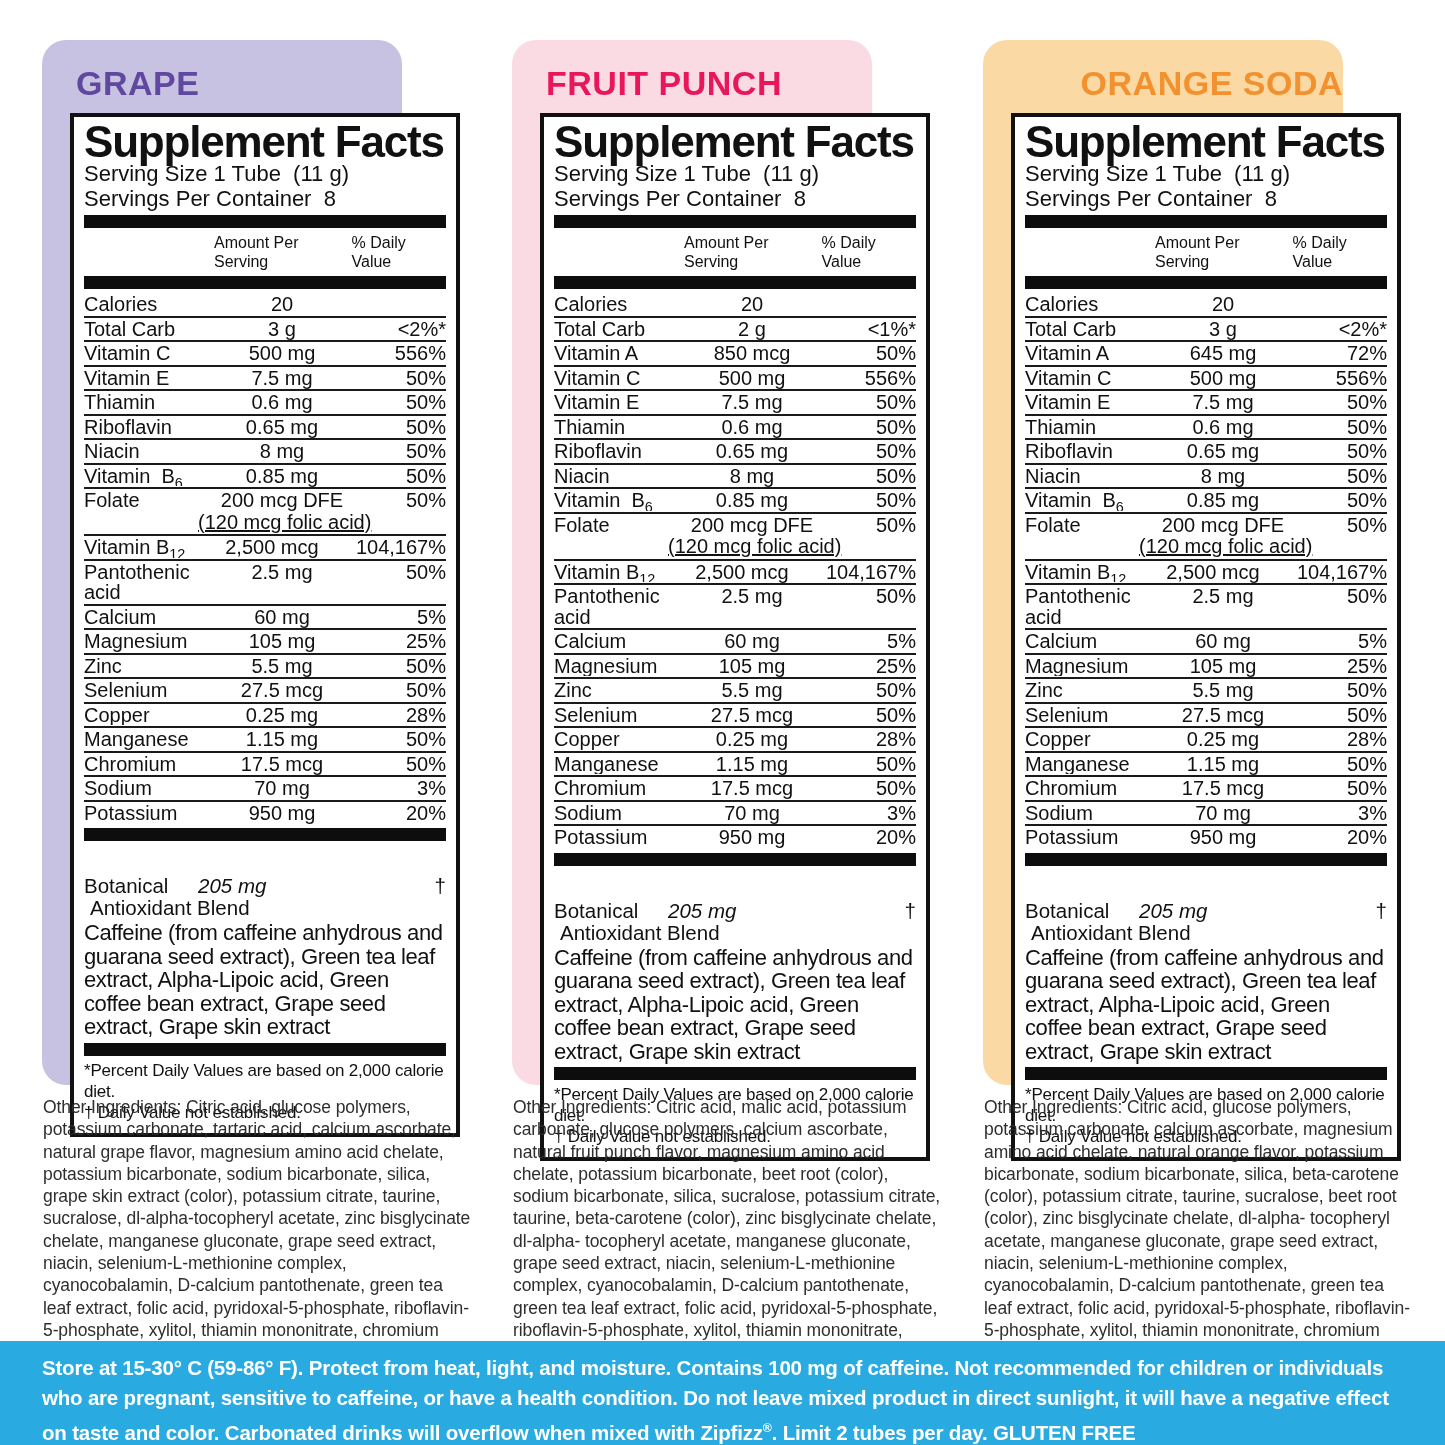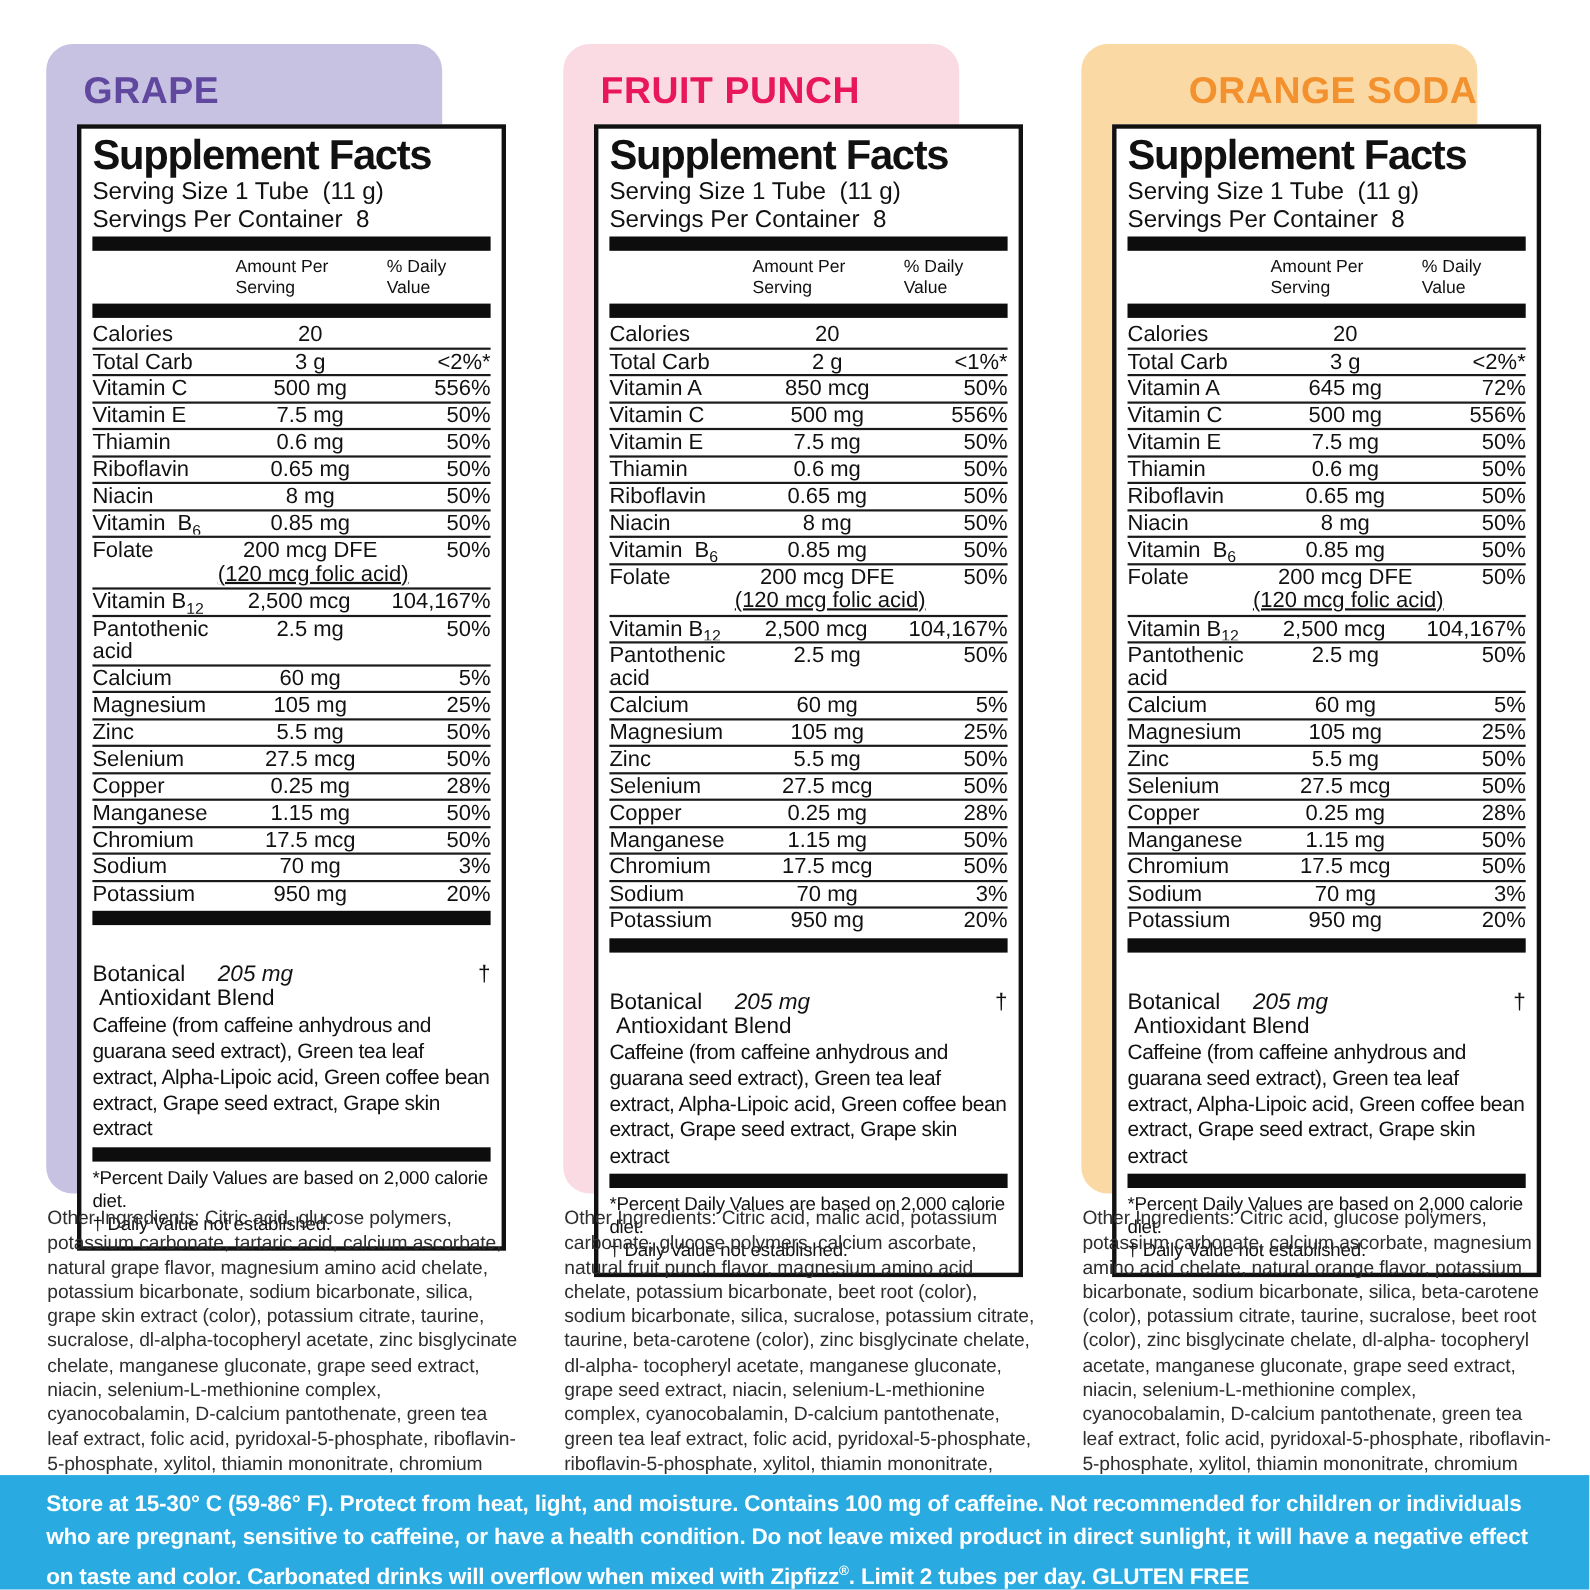--- a/index.html
+++ b/index.html
@@ -8,40 +8,40 @@
     font-family:"Liberation Sans",sans-serif;color:#111;overflow:hidden;
   }
   .column{position:absolute;top:40px;width:470px;height:1405px;}
   .card{position:absolute;left:0;top:0;width:360px;height:1045px;border-radius:24px;}
   .flavor{margin:0;padding:24px 0 0 34px;font-size:34px;font-weight:bold;letter-spacing:.5px;}
   .facts{
     position:absolute;left:28px;top:73px;width:390px;min-height:952px;
     background:#fff;border:4px solid #111;box-sizing:border-box;
     padding:6px 10px 10px;
   }
-  .sf-title{margin:0;font-size:38px;line-height:38px;font-weight:bold;letter-spacing:-1.2px;}
+  .sf-title{margin:0;font-size:44px;line-height:38px;font-weight:bold;letter-spacing:-1.2px;}
   .serving{font-size:22px;line-height:25px;white-space:pre-wrap;}
   .bar{height:13px;background:#0d0d0d;margin:4px 0;}
   .hdr{display:flex;justify-content:space-between;align-items:flex-end;
        padding:1px 0 1px 130px;font-size:16px;line-height:19px;}
   .rows{}
   .row{display:flex;align-items:baseline;border-top:2px solid #1a1a1a;
        padding:1px 0;font-size:20px;line-height:20.5px;}
   .row.first{border-top:none;}
   .row.note{border-top:none;padding:0 0 2px;text-decoration:underline;}
   .row .n{flex:1 1 auto;white-space:pre-wrap;overflow:hidden;}
   .row .a{flex:0 0 168px;width:168px;text-align:center;white-space:nowrap;}
   .row .d{flex:0 1 auto;min-width:80px;text-align:right;white-space:nowrap;margin-left:auto;}
   sub{font-size:72%;line-height:0;}
   .blend-row{display:flex;align-items:baseline;font-size:20.5px;line-height:22px;padding-top:3px;margin-top:31px;}
   .blend-row .n{flex:1 1 auto;}
   .blend-row .a{flex:0 0 168px;text-align:left;font-style:italic;}
   .blend-row .d{flex:0 1 auto;min-width:80px;text-align:right;margin-left:auto;}
   .blend-line2{font-size:20.5px;line-height:22px;padding-left:6px;}
-  .blend-desc{margin:2px 0 3px;font-size:19px;line-height:23.5px;letter-spacing:-0.4px;}
+  .blend-desc{margin:2px 0 3px;font-size:22px;line-height:23.5px;letter-spacing:-0.4px;}
   .fn{margin:0;font-size:17px;line-height:21px;letter-spacing:-0.2px;}
   .ingredients{
     position:absolute;left:1px;top:1056px;width:430px;margin:0;
     font-size:17.5px;line-height:22.3px;color:#2e2e2e;letter-spacing:-0.1px;
   }
   .footer{
     position:absolute;left:0;top:1341px;width:1445px;height:126px;box-sizing:border-box;
     padding:12px 42px 0;color:#ffffff;font-size:20.5px;line-height:30px;font-weight:bold;
     letter-spacing:-0.2px;
   }

